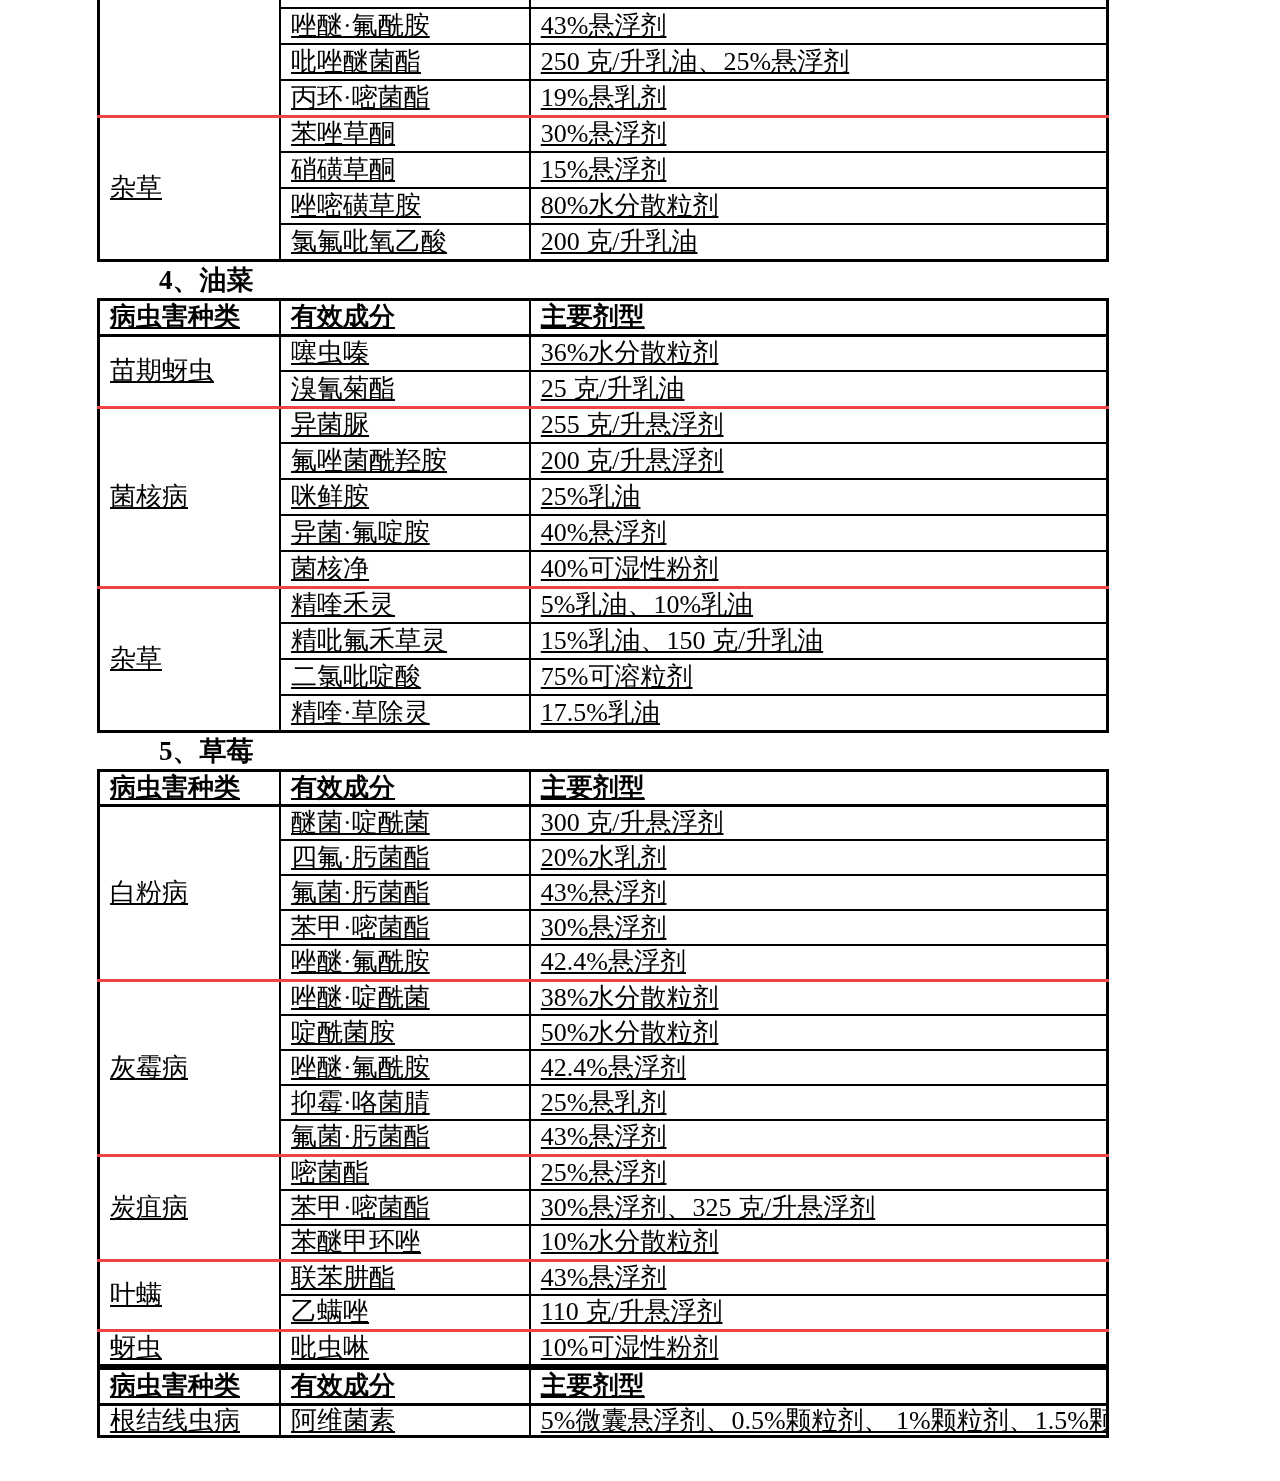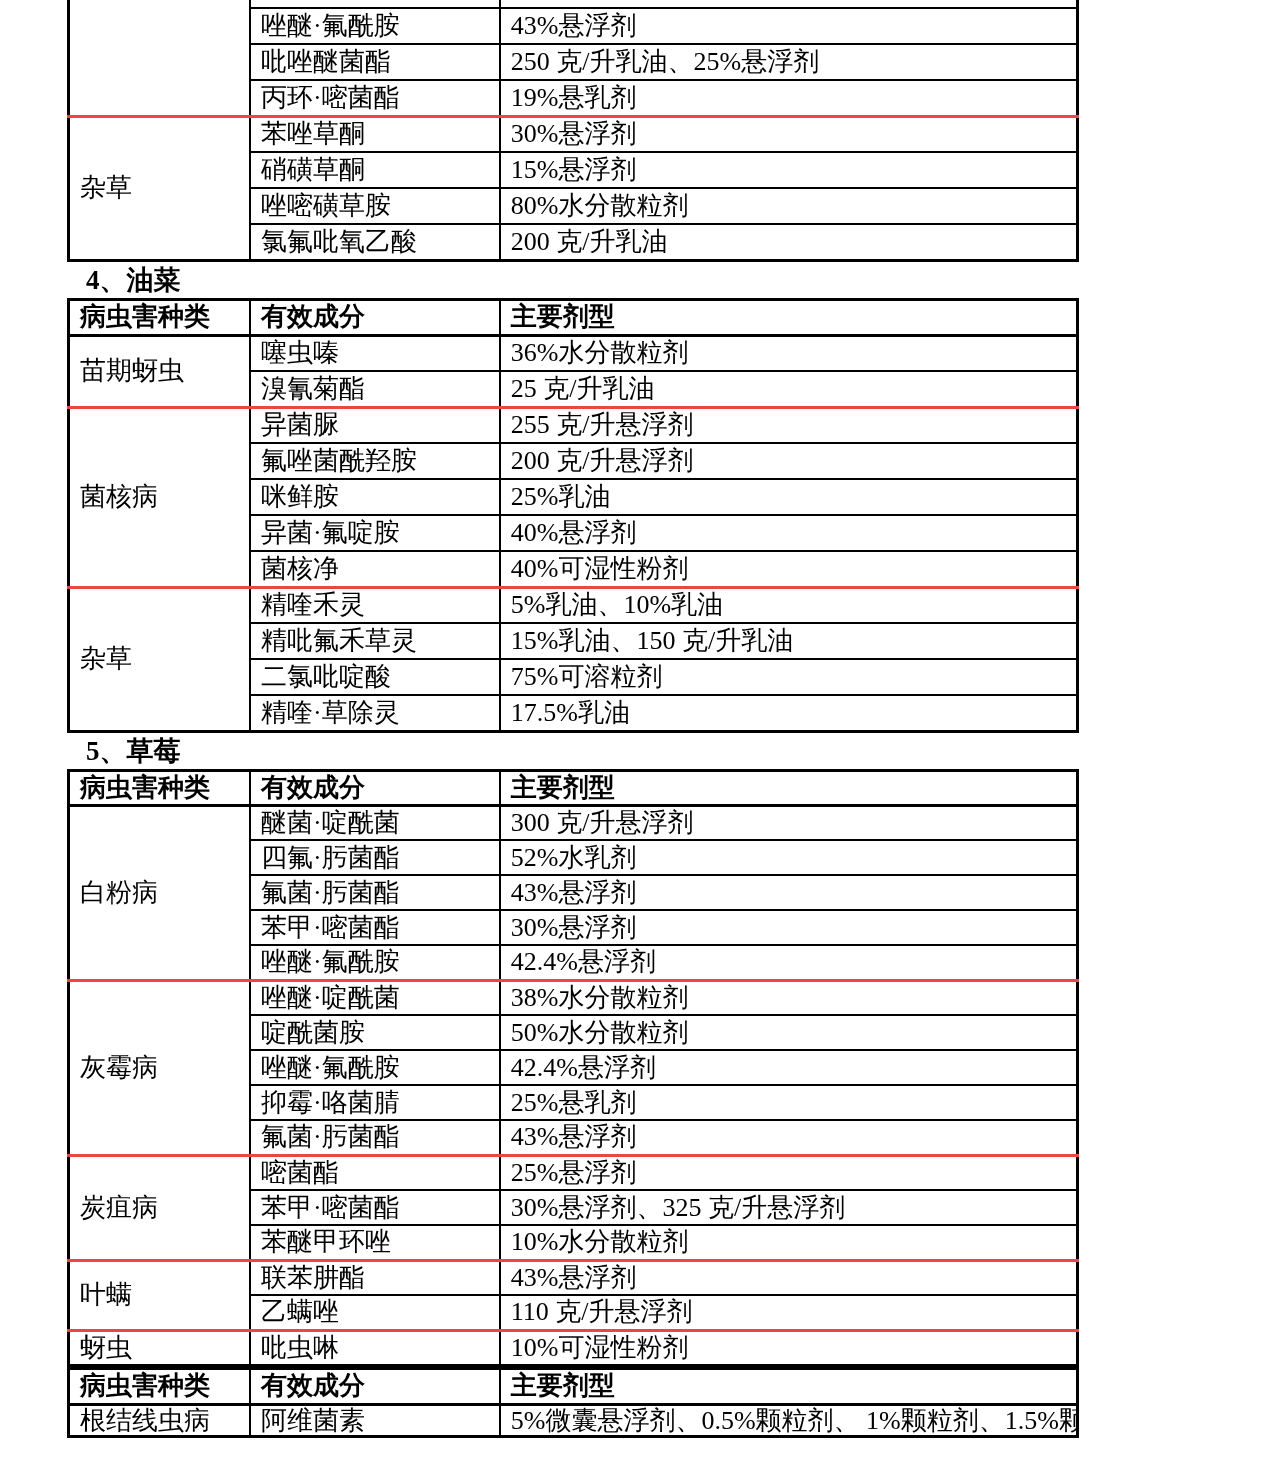--- a/index.html
+++ b/index.html
@@ -7,23 +7,24 @@
     position:relative;
     width:1280px; height:1481px;
     background:#ffffff;
     overflow:hidden;
     color:#000;
     font-family:"Liberation Serif","DejaVu Serif",serif;
   }
   .doc-table {
     border-collapse:collapse;
     table-layout:fixed;
-    margin-left:67px;
+    margin-left:97px;
     width:1012px;
     border:3px solid #000;
+    text-decoration:underline;
   }
   .doc-table.clipped { border-top:none; }
   .doc-table td, .doc-table th {
     border:2px solid #000;
     font-size:26px;
     font-weight:normal;
     text-align:left;
     vertical-align:middle;
     padding:0 4px 0 10px;
     white-space:nowrap;
@@ -38,24 +39,25 @@
   .doc-table.s2 tr { height:35px; }
   .doc-table.s3 thead tr { height:36px; }
   .doc-table.s3 tbody tr { height:24px; }
   .doc-table tr.group-start > td { border-top:3px solid #ef4444; }
   .doc-table tr.sliver { height:8px; }
   .doc-table.clipped tr.sliver td { border-top:none; }
   .section-title {
     height:36px;
     display:flex;
     align-items:center;
-    padding-left:86px;
+    padding-left:117px;
     font-size:27px;
     font-weight:bold;
     white-space:nowrap;
+    margin-left:42px;
   }
 </style>
 </head>
 <body>
 
 <div class="page">
     <table class="doc-table s0 clipped">
       <colgroup>
         <col style="width: 181px;">
         <col style="width: 249px;">
@@ -177,21 +179,21 @@
         </tr>
       </thead>
       <tbody>
         <tr class="group-start">
           <td class="pest-cell" rowspan="5">白粉病</td>
           <td>醚菌·啶酰菌</td>
           <td>300 克/升悬浮剂</td>
         </tr>
         <tr>
           <td>四氟·肟菌酯</td>
-          <td>52%水乳剂</td>
+          <td>20%水乳剂</td>
         </tr>
         <tr>
           <td>氟菌·肟菌酯</td>
           <td>43%悬浮剂</td>
         </tr>
         <tr>
           <td>苯甲·嘧菌酯</td>
           <td>30%悬浮剂</td>
         </tr>
         <tr>

